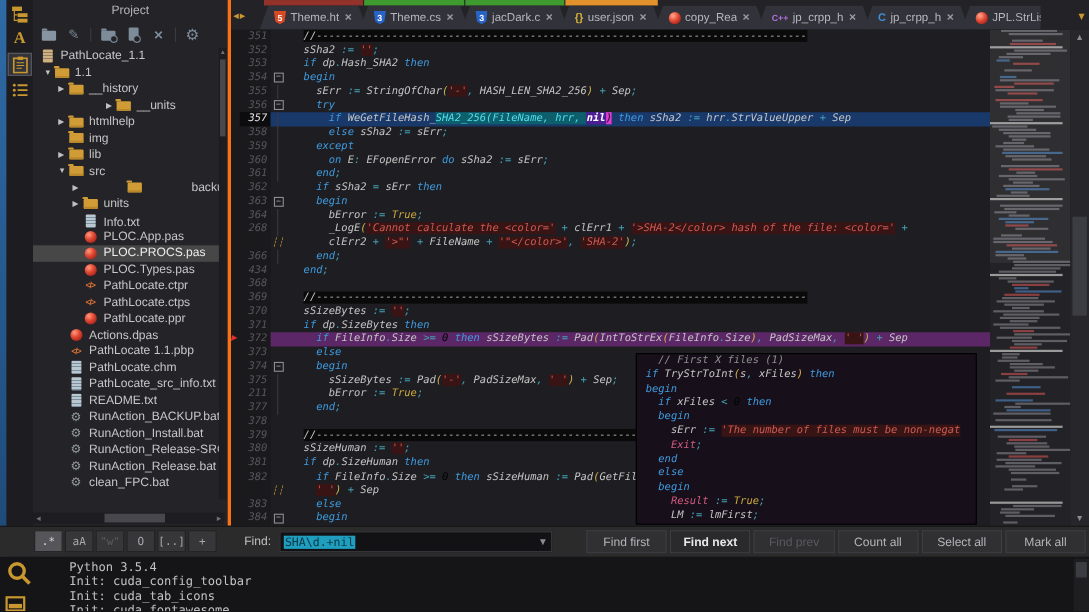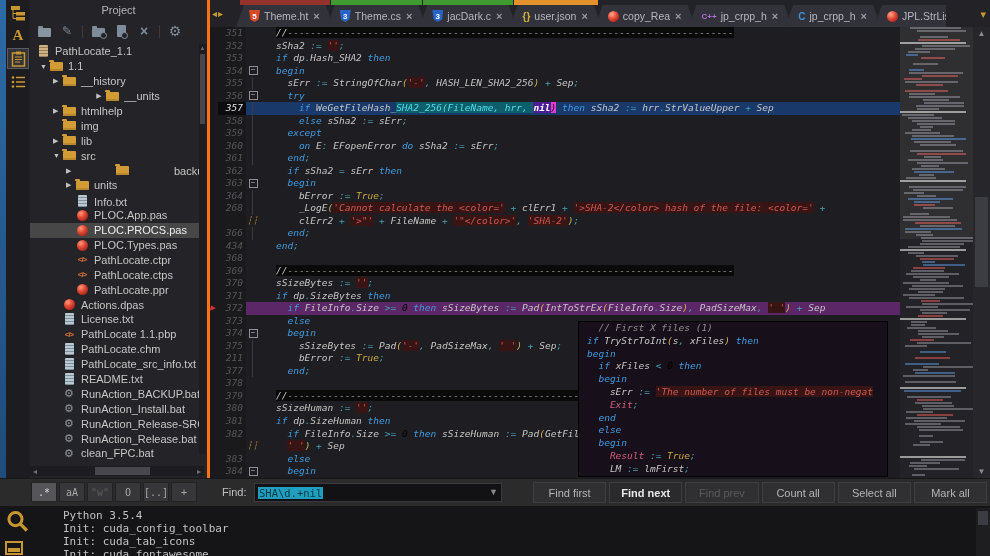--- a/index.html
+++ b/index.html
@@ -269,25 +269,20 @@
         </div>
         <div class="trow" style="padding-left: 36px;">
           <span class="tarrow"></span>
           <span class="fico fico-pas"></span>
           <span class="tlabel">PathLocate.ppr</span>
         </div>
         <div class="trow" style="padding-left: 23px;">
           <span class="tarrow"></span>
           <span class="fico fico-pas"></span>
           <span class="tlabel">Actions.dpas</span>
-        </div>
-        <div class="trow" style="padding-left: 23px;">
-          <span class="tarrow"></span>
-          <span class="fico fico-doc"></span>
-          <span class="tlabel">License.txt</span>
         </div>
         <div class="trow" style="padding-left: 23px;">
           <span class="tarrow"></span>
           <span class="fico fico-code">&lt;/&gt;</span>
           <span class="tlabel">PathLocate 1.1.pbp</span>
         </div>
         <div class="trow" style="padding-left: 23px;">
           <span class="tarrow"></span>
           <span class="fico fico-doc"></span>
           <span class="tlabel">PathLocate.chm</span>

